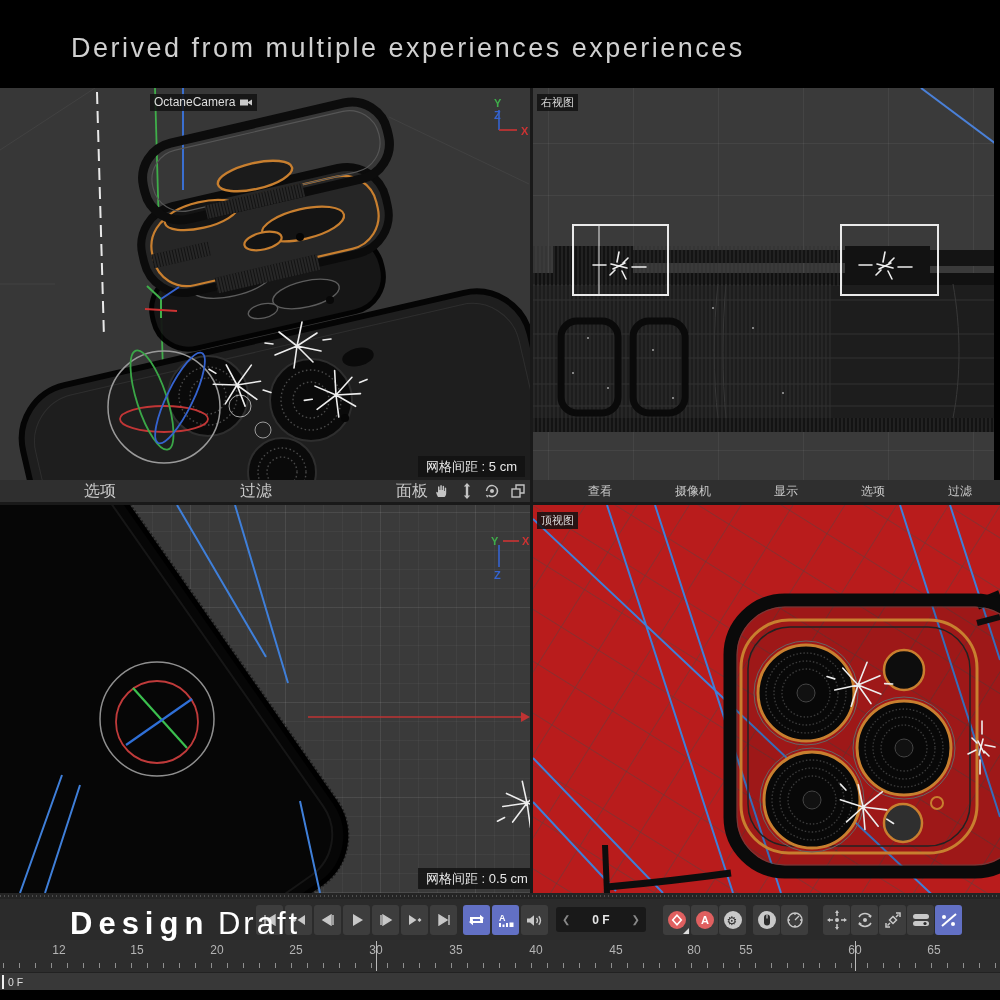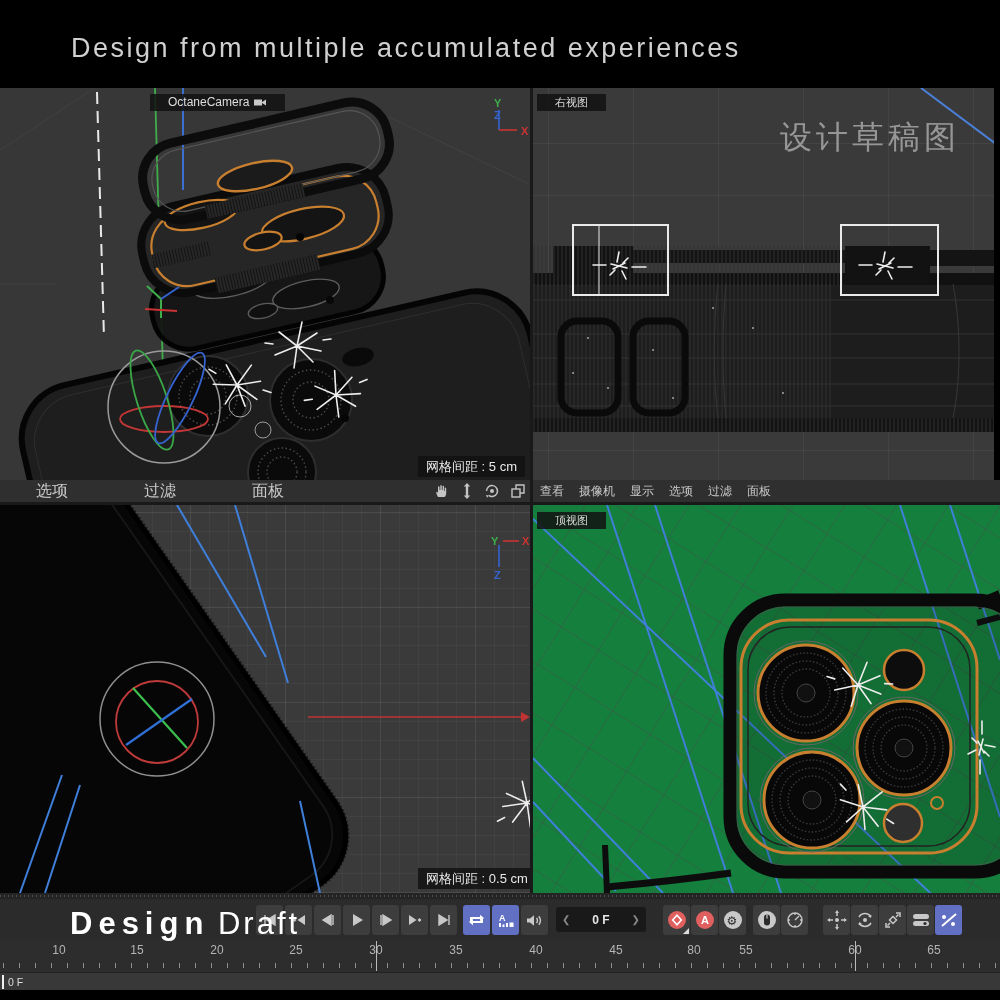--- a/index.html
+++ b/index.html
@@ -1,25 +1,25 @@
 <!DOCTYPE html>
 <html><head>
 <meta charset="utf-8">
 <style>
   html,body{margin:0;padding:0;background:#000;}
   body{width:1000px;height:1000px;position:relative;overflow:hidden;
        font-family:"Liberation Sans","DejaVu Sans",sans-serif;color:#ccc;}
   .abs{position:absolute;}
   .vp{position:absolute;overflow:hidden;}
   .badge{position:absolute;background:rgba(18,18,18,.85);color:#dedede;font-size:11px;
-         padding:2px 18px;line-height:13px;}
+         padding:2px 4px;line-height:13px;}
   .gridlabel{position:absolute;background:rgba(16,16,16,.8);color:#e8e8e8;font-size:13px;
              padding:2px 8px;line-height:17px;white-space:nowrap;}
   .menubar{position:absolute;background:#2f2f2f;display:flex;align-items:center;}
-  .menuitem{color:#c9c9c9;white-space:nowrap;}
+  .menuitem{color:#c9c9c9;white-space:nowrap;margin-left:48px;}
   .tbtn{position:absolute;width:27px;height:30px;border-radius:3px;background:#3d3d3d;
         display:flex;align-items:center;justify-content:center;}
   .tbtn.blue{background:#6270c4;}
   .ruler-num{position:absolute;width:32px;text-align:center;font-size:12px;color:#b4b4b4;}
   svg text{font-family:"Liberation Sans","DejaVu Sans",sans-serif;}
 </style>
 </head>
 <body>
 
 <svg width="0" height="0" class="abs" aria-hidden="true">
@@ -36,21 +36,21 @@
     <g id="burstA" stroke="#ededed" stroke-width="1.6" stroke-linecap="round" fill="none">
       <path d="M0 0L20 -13M0 0L24 5M0 0L-18 -14M0 0L-22 9M0 0L5 -24M0 0L-3 22M0 0L16 16M-32 -3L-24 -2M26 -6L34 -7"></path>
     </g>
     <g id="burstB" stroke="#ededed" stroke-width="1.6" stroke-linecap="round" fill="none">
       <path d="M-26 -1H-13M13 1H27M-8 -2L8 2M-6 3L6 -3M0 -14L-2 -4M3 5L7 13M-9 9L-4 4M9 -8L4 -3"></path>
     </g>
   </defs>
 </svg>
 
 <div class="abs" style="left:0;top:0;width:1000px;height:88px;background:#000;">
-  <div class="abs" style="left:71px;top:33px;font-size:27px;letter-spacing:2.5px;color:#d0d0d0;">Design from multiple accumulated experiences</div>
+  <div class="abs" style="left:71px;top:33px;font-size:27px;letter-spacing:2.5px;color:#d0d0d0;">Derived from multiple experiences experiences</div>
 </div>
 
 <div class="vp" style="left:0;top:88px;width:530px;height:392px;background:#373737;">
   <svg width="530" height="392">
 
     <g stroke="#4a4a4a" stroke-width="1" opacity=".55">
       <path d="M0 62L95 0M389 29L529 96M0 196H55M437 298L529 325"></path>
     </g>
 
     <path d="M97 4L104 250" stroke="#e8e8e8" stroke-width="2" stroke-dasharray="12 7"></path>
@@ -188,21 +188,20 @@
 
     <g fill="none" stroke="#eaeaea" stroke-width="2">
       <rect x="40" y="137" width="95" height="70"></rect>
       <path d="M66 137V207" stroke-width="1"></path>
       <rect x="308" y="137" width="97" height="70"></rect>
     </g>
     <use href="#burstB" transform="translate(86,178)"></use>
     <use href="#burstB" transform="translate(352,178)"></use>
   </svg>
   <div class="badge" style="left:4px;top:6px;">右视图</div>
-  <div class="abs" style="left:247px;top:28px;font-size:32px;letter-spacing:4px;color:#969696;">设计草稿图</div>
 </div>
 
 <div class="abs" style="left:530px;top:88px;width:3px;height:805px;background:#191919;"></div>
 
 <div class="menubar" style="left:0;top:480px;width:530px;height:22px;">
   <div style="display:flex;gap:76px;padding-left:36px;font-size:16px;">
     <span class="menuitem">选项</span>
     <span class="menuitem">过滤</span>
     <span class="menuitem">面板</span>
   </div>
@@ -267,21 +266,21 @@
       <text x="491" y="40" fill="#3fae4a">Y</text>
       <path d="M503 36H519" stroke="#cc3333" stroke-width="1.6"></path>
       <text x="522" y="40" fill="#cc3333">X</text>
       <path d="M499 40V62" stroke="#3563cf" stroke-width="1.6"></path>
       <text x="494" y="74" fill="#3563cf">Z</text>
     </g>
   </svg>
   <div class="gridlabel" style="left:418px;top:363px;">网格间距 : 0.5 cm</div>
 </div>
 
-<div class="vp" style="left:533px;top:505px;width:467px;height:388px;background:#15803d;">
+<div class="vp" style="left:533px;top:505px;width:467px;height:388px;background:#b91c1c;">
   <svg width="467" height="388">
     <rect x="0" y="0" width="467" height="388" fill="url(#gridR)" opacity=".8"></rect>
 
     <g stroke="#3f7fd9" stroke-width="2" fill="none">
       <path d="M74 0L200 388M122 0L248 388M367 0L467 312M417 0L467 155M0 297L83 386M0 253L130 388M0 14L410 400"></path>
     </g>
 
     <g>
       <path d="M444 100C455 95 462 92 467 90" stroke="#0a0a0a" stroke-width="10" fill="none"></path>
       <path d="M444 118L467 112" stroke="#111" stroke-width="6" fill="none"></path>
@@ -471,21 +470,21 @@
   <div class="tbtn blue" style="left:935px;top:6px;">
       <svg width="18" height="16">
         <path d="M2 14L16 2" stroke="#fff" stroke-width="2"></path>
         <circle cx="4" cy="5" r="2" fill="#fff"></circle>
         <circle cx="13" cy="12" r="2" fill="#fff"></circle>
       </svg>
     </div>
 </div>
 
 <div class="abs" style="left:0;top:940px;width:1000px;height:22px;background:#2d2d2d;">
-  <div class="ruler-num" style="left:43px;top:3px;">10</div>
+  <div class="ruler-num" style="left:43px;top:3px;">12</div>
   <div class="ruler-num" style="left:121px;top:3px;">15</div>
   <div class="ruler-num" style="left:201px;top:3px;">20</div>
   <div class="ruler-num" style="left:280px;top:3px;">25</div>
   <div class="ruler-num" style="left:360px;top:3px;">30</div>
   <div class="ruler-num" style="left:440px;top:3px;">35</div>
   <div class="ruler-num" style="left:520px;top:3px;">40</div>
   <div class="ruler-num" style="left:600px;top:3px;">45</div>
   <div class="ruler-num" style="left:678px;top:3px;">80</div>
   <div class="ruler-num" style="left:730px;top:3px;">55</div>
   <div class="ruler-num" style="left:839px;top:3px;">60</div>

